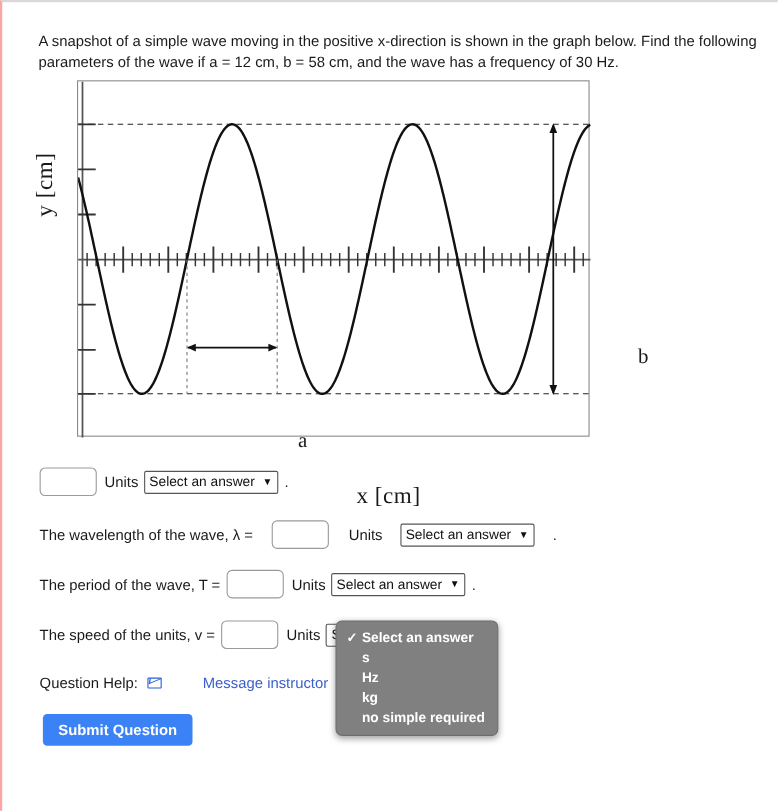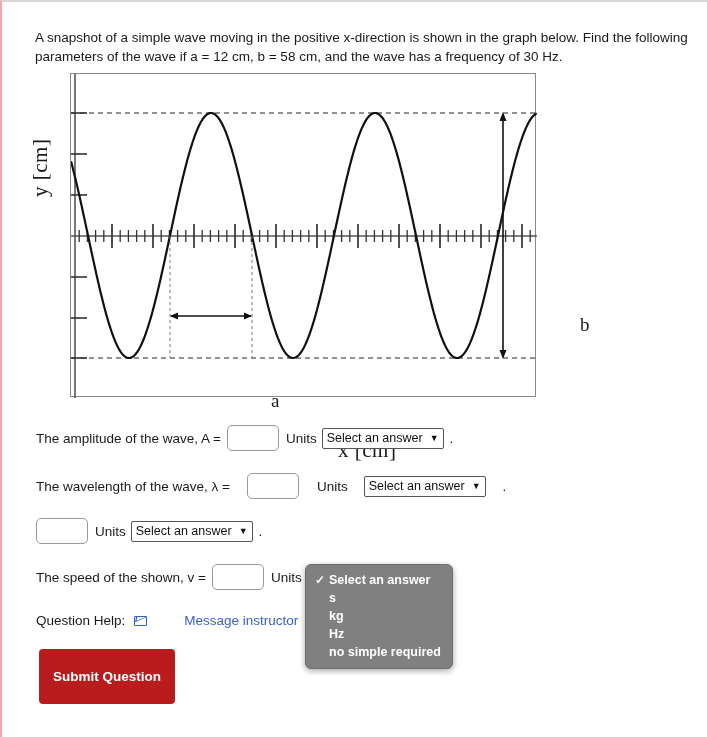--- a/index.html
+++ b/index.html
@@ -47,21 +47,21 @@
     font-size: 21px;
     color: #1a1a1a;
     letter-spacing: 0.5px;
   }
   #ylabel {
     left: 26px; top: 195px;
     transform: rotate(-90deg);
     transform-origin: left top;
     white-space: nowrap;
   }
-  #xlabel { left: 253px; top: 364px; margin-left: 14px; }
+  #xlabel { left: 253px; top: 364px; }
   #a-label {
     position: absolute;
     left: 200px; top: 316px;
     font-family: "Liberation Serif", serif;
     font-size: 19px;
   }
   #b-label {
     position: absolute;
     left: 509px; top: 240px;
     font-family: "Liberation Serif", serif;
@@ -161,27 +161,27 @@
   #msg-link { color: #3a5fcd; text-decoration: none; margin-left: 32px; }
   #post-icon {
     margin-left: 12px;
     width: 13px; height: 15px;
     position: relative;
     z-index: 5;
   }
   #submit-btn {
     position: absolute;
     left: 37px; top: 647px;
-    background: #b91c1c;
+    background: #3b82f6;
     color: #ffffff;
     font-weight: bold;
     font-size: 13.5px;
     border: none;
     border-radius: 4px;
-    padding: 20px 14px;
+    padding: 7px 14px;
     cursor: pointer;
     font-family: "Liberation Sans", sans-serif;
   }
 </style>
 </head>
 <body>
 
 <div id="page">
 
   <div id="prompt">A snapshot of a simple wave moving in the positive x-direction is shown in the graph below. Find the following parameters of the wave if a = 12 cm, b = 58 cm, and the wave has a frequency of 30 Hz.</div>
@@ -282,21 +282,20 @@
       </g>
     </svg>
 
     <div class="axis-label" id="xlabel">x [cm]</div>
     <div id="a-label">a</div>
     <div id="b-label">b</div>
   </div>
   <div class="axis-label" id="ylabel">y [cm]</div>
 
   <div class="qrow" style="top:423px;">
-    <span class="qlabel">The amplitude of the wave, A =</span>
     <input class="ansbox" type="text" value="" style="">
     <span class="units-text">Units</span>
     <span class="unit-select">
       <span>Select an answer</span>
       <span class="caret">▼</span>
     </span>
     <span class="period">.</span>
   </div>
 
   <div class="qrow" style="top:471px;gap:11px;">
@@ -304,56 +303,57 @@
     <input class="ansbox" type="text" value="" style="">
     <span class="units-text">Units</span>
     <span class="unit-select">
       <span>Select an answer</span>
       <span class="caret">▼</span>
     </span>
     <span class="period">.</span>
   </div>
 
   <div class="qrow" style="top:516px;">
+    <span class="qlabel">The period of the wave, T =</span>
     <input class="ansbox" type="text" value="" style="">
     <span class="units-text">Units</span>
     <span class="unit-select">
       <span>Select an answer</span>
       <span class="caret">▼</span>
     </span>
     <span class="period">.</span>
   </div>
 
   <div class="qrow" style="top:562px;">
-    <span class="qlabel">The speed of the shown, v  =</span>
+    <span class="qlabel">The speed of the units, v  =</span>
     <input class="ansbox" type="text" value="" style="">
     <span class="units-text">Units</span>
     <span class="unit-select">
       <span>Select an answer</span>
       <span class="caret">▼</span>
     </span>
     <span class="period">.</span>
   </div>
 
   <div id="open-dropdown">
     <div class="dd-item">
       <span class="dd-check">✓</span>
       <span class="dd-text">Select an answer</span>
     </div>
     <div class="dd-item">
       <span class="dd-check"></span>
       <span class="dd-text">s</span>
     </div>
     <div class="dd-item">
       <span class="dd-check"></span>
+      <span class="dd-text">Hz</span>
+    </div>
+    <div class="dd-item">
+      <span class="dd-check"></span>
       <span class="dd-text">kg</span>
-    </div>
-    <div class="dd-item">
-      <span class="dd-check"></span>
-      <span class="dd-text">Hz</span>
     </div>
     <div class="dd-item">
       <span class="dd-check"></span>
       <span class="dd-text">no simple required</span>
     </div>
   </div>
 
   <div id="help-row">
     <span id="help-label">Question Help:</span>
     <span class="mail-icon"></span>

